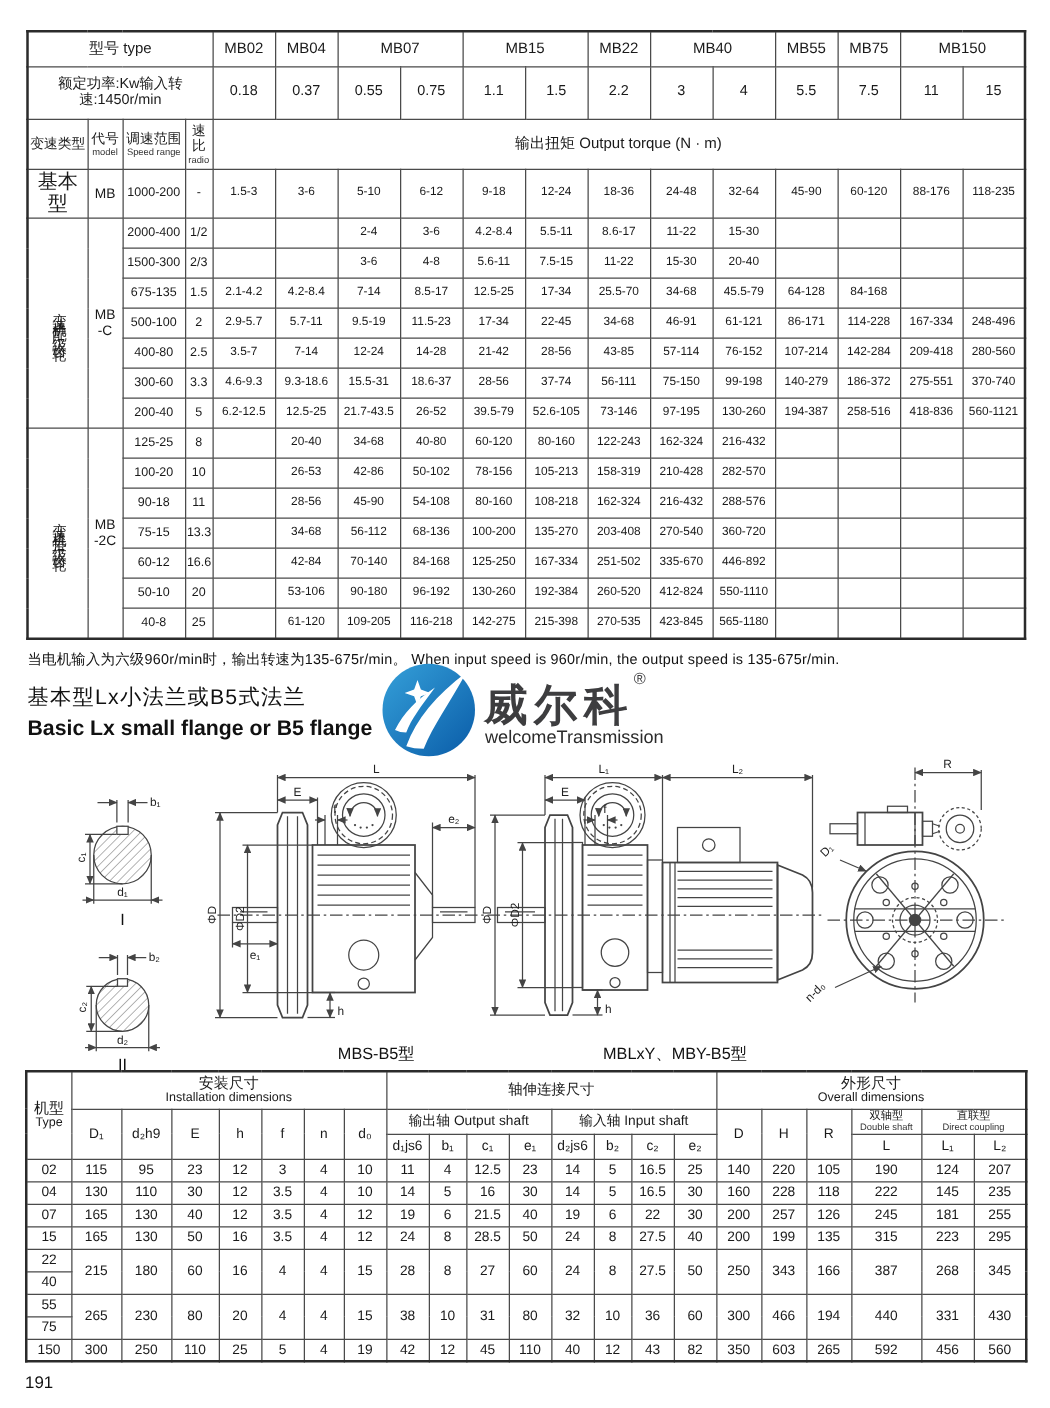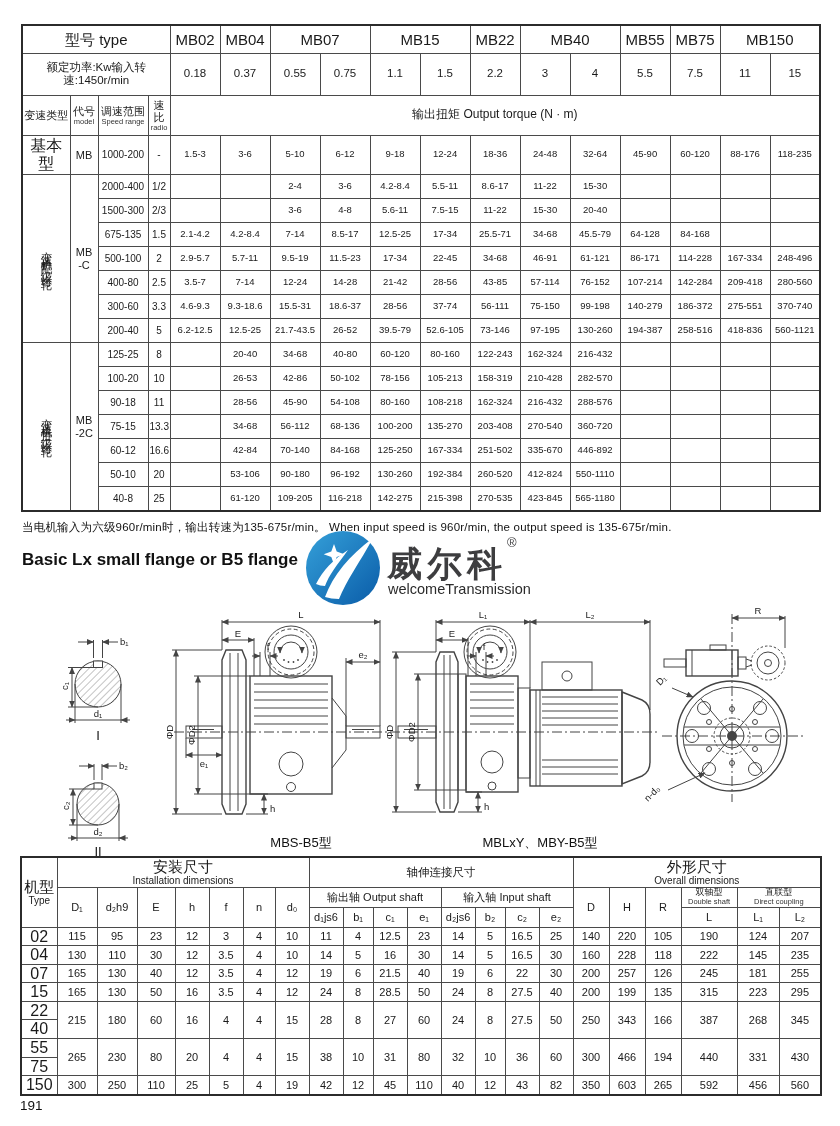--- a/index.html
+++ b/index.html
@@ -5,21 +5,21 @@
   *{box-sizing:border-box;margin:0;padding:0}
   html,body{background:#fff}
   body{width:840px;height:1126px;font-family:"Liberation Sans","DejaVu Sans",sans-serif;color:#1a1a1a}
   .page{position:relative;width:840px;height:1126px;background:#fff;overflow:hidden}
 
   
   table{border-collapse:collapse;table-layout:fixed}
   .spec{position:absolute;left:21px;top:24px;width:800px;border:2px solid #2b2b2b}
   .spec td{border:1px solid #4a4a4a;text-align:center;vertical-align:middle;
            font-size:10px;line-height:1.15;padding:1px 1px;height:24px;overflow:hidden}
-  .spec tr.h1 td{font-size:15px;height:28px}
+  .spec tr.h1 td{font-size:12px;height:28px}
   .spec tr.h2 td{height:42px;font-size:11.5px}
   .spec tr.h3 td{height:40px;font-size:11px}
   .spec tr.h4 td{height:26px}
   .spec td.pwlab{font-size:9.5px}
   .spec td.pw{font-size:11px}
   .spec td.rng{font-size:10px}
   .spec td.val{font-size:9.5px}
   .spec td.code{white-space:pre-line;font-size:11px}
   .sub{display:block;font-size:7.5px;color:#333;line-height:1}
   .vlabel{writing-mode:vertical-lr;text-orientation:upright;letter-spacing:4px;
@@ -40,26 +40,26 @@
   .dim{fill:#222;font-size:9.5px}
   .cap{fill:#111;font-size:13px}
   svg text{font-family:"Liberation Sans","DejaVu Sans",sans-serif}
 
   .dimtab{position:absolute;left:20px;top:856px;width:802px;border:2px solid #2b2b2b}
   .dimtab td{border:1px solid #4a4a4a;text-align:center;vertical-align:middle;
              font-size:11px;line-height:1.1;padding:0 1px;height:18px;overflow:hidden}
   .dimtab tr.r1 td{height:30px}
   .dimtab tr.r2 td,.dimtab tr.r3 td{height:20px}
   .dimtab .th{font-size:11.5px}
-  .dimtab .zh2{display:block;font-size:15px}
+  .dimtab .zh2{display:block;font-size:12px}
   .dimtab .en2{display:block;font-size:10px}
   .dimtab .mini{display:block;font-size:9px}
   .dimtab .mini2{display:block;font-size:7.5px;color:#333}
   .dimtab td.dval{font-size:11px}
-  .dimtab td.typec{font-size:16px}
+  .dimtab td.typec{font-size:11px}
 
   .pagenum{position:absolute;left:20px;top:1098px;font-size:13.5px;color:#111}
 </style>
 </head>
 <body>
 
 <div class="page">
 
   <table class="spec">
     <colgroup>
@@ -175,21 +175,21 @@
         </tr>
         <tr>
           <td class="rng">675-135</td>
           <td class="rng">1.5</td>
           <td class="val">2.1-4.2</td>
           <td class="val">4.2-8.4</td>
           <td class="val">7-14</td>
           <td class="val">8.5-17</td>
           <td class="val">12.5-25</td>
           <td class="val">17-34</td>
-          <td class="val">25.5-71</td>
+          <td class="val">25.5-70</td>
           <td class="val">34-68</td>
           <td class="val">45.5-79</td>
           <td class="val">64-128</td>
           <td class="val">84-168</td>
           <td class="val"></td>
           <td class="val"></td>
         </tr>
         <tr>
           <td class="rng">500-100</td>
           <td class="rng">2</td>
@@ -379,20 +379,21 @@
           <td class="val"></td>
           <td class="val"></td>
           <td class="val"></td>
         </tr>
       </tbody>
   </table>
 
   <div class="note">当电机输入为六级960r/min时，输出转速为135-675r/min。 When input speed is 960r/min, the output speed is 135-675r/min.</div>
 
   <div class="heading">
+    <div class="zh">基本型Lx小法兰或B5式法兰</div>
     <div class="en">Basic Lx small flange or B5 flange</div>
   </div>
 
   <svg class="logo" width="230" height="82" viewBox="0 0 230 82">
     <defs>
       <linearGradient id="lgrad" x1="0" y1="0" x2="1" y2="1">
         <stop offset="0" stop-color="#35a0d9"></stop>
         <stop offset="1" stop-color="#0a5ca8"></stop>
       </linearGradient>
     </defs>

